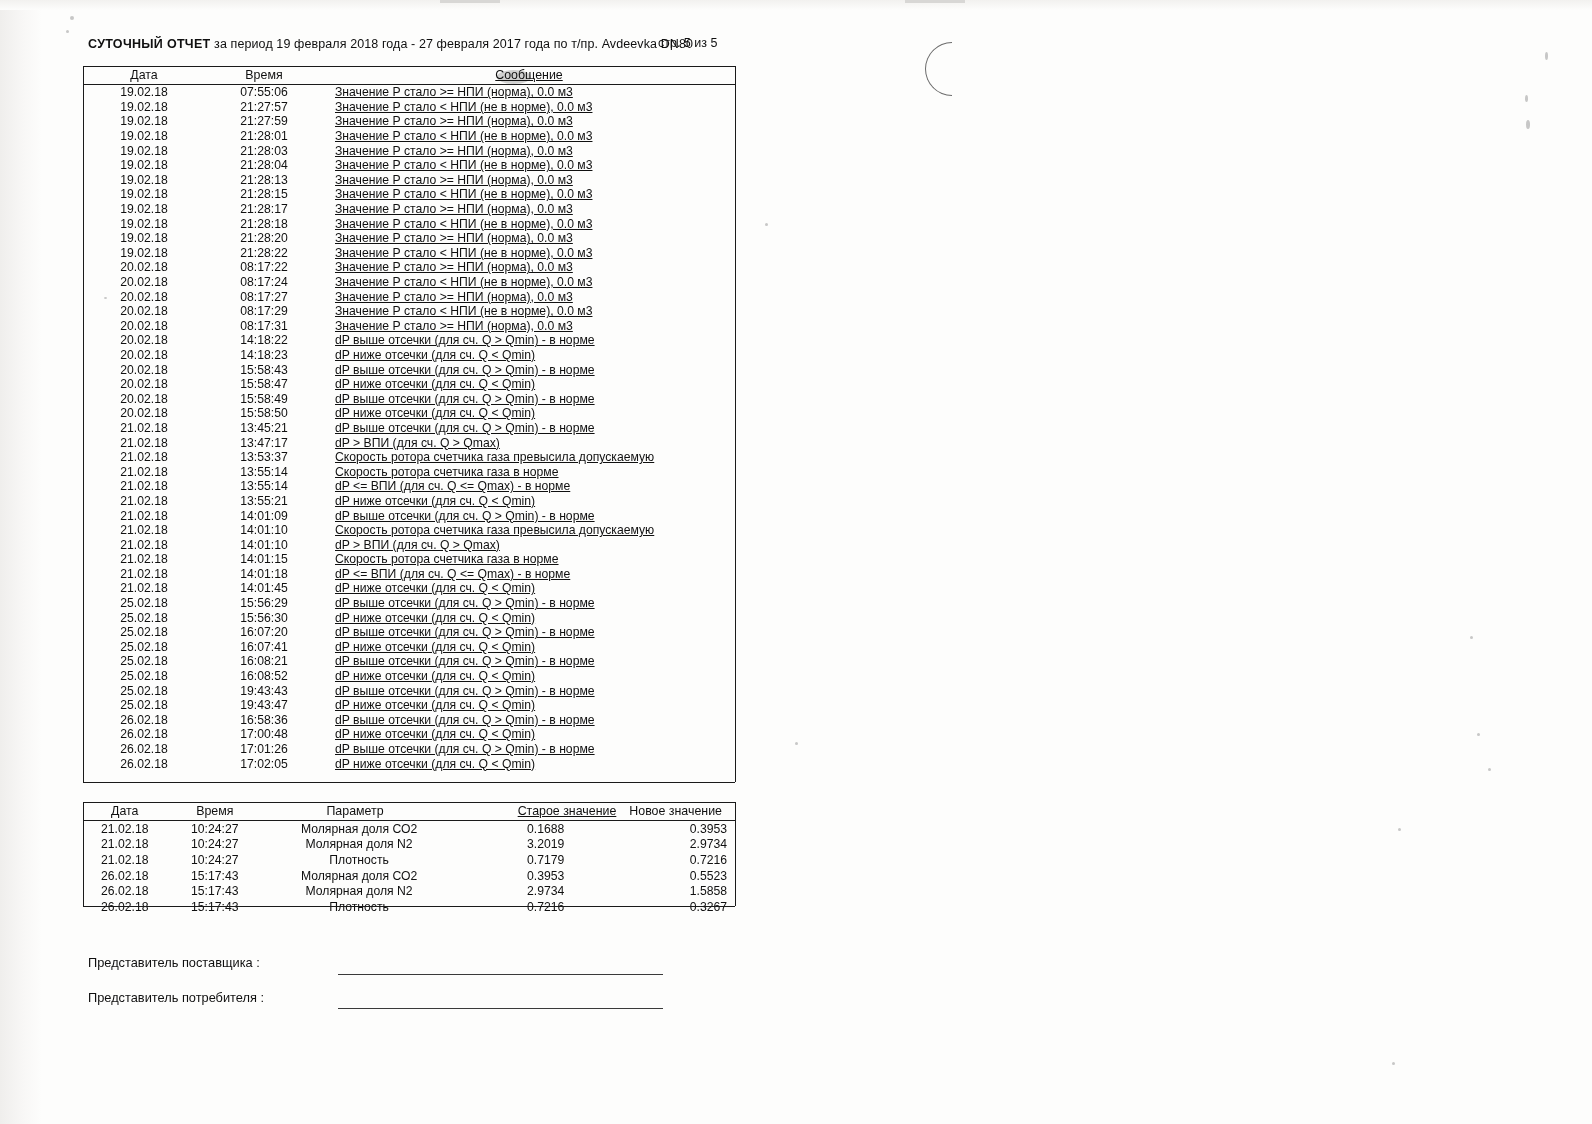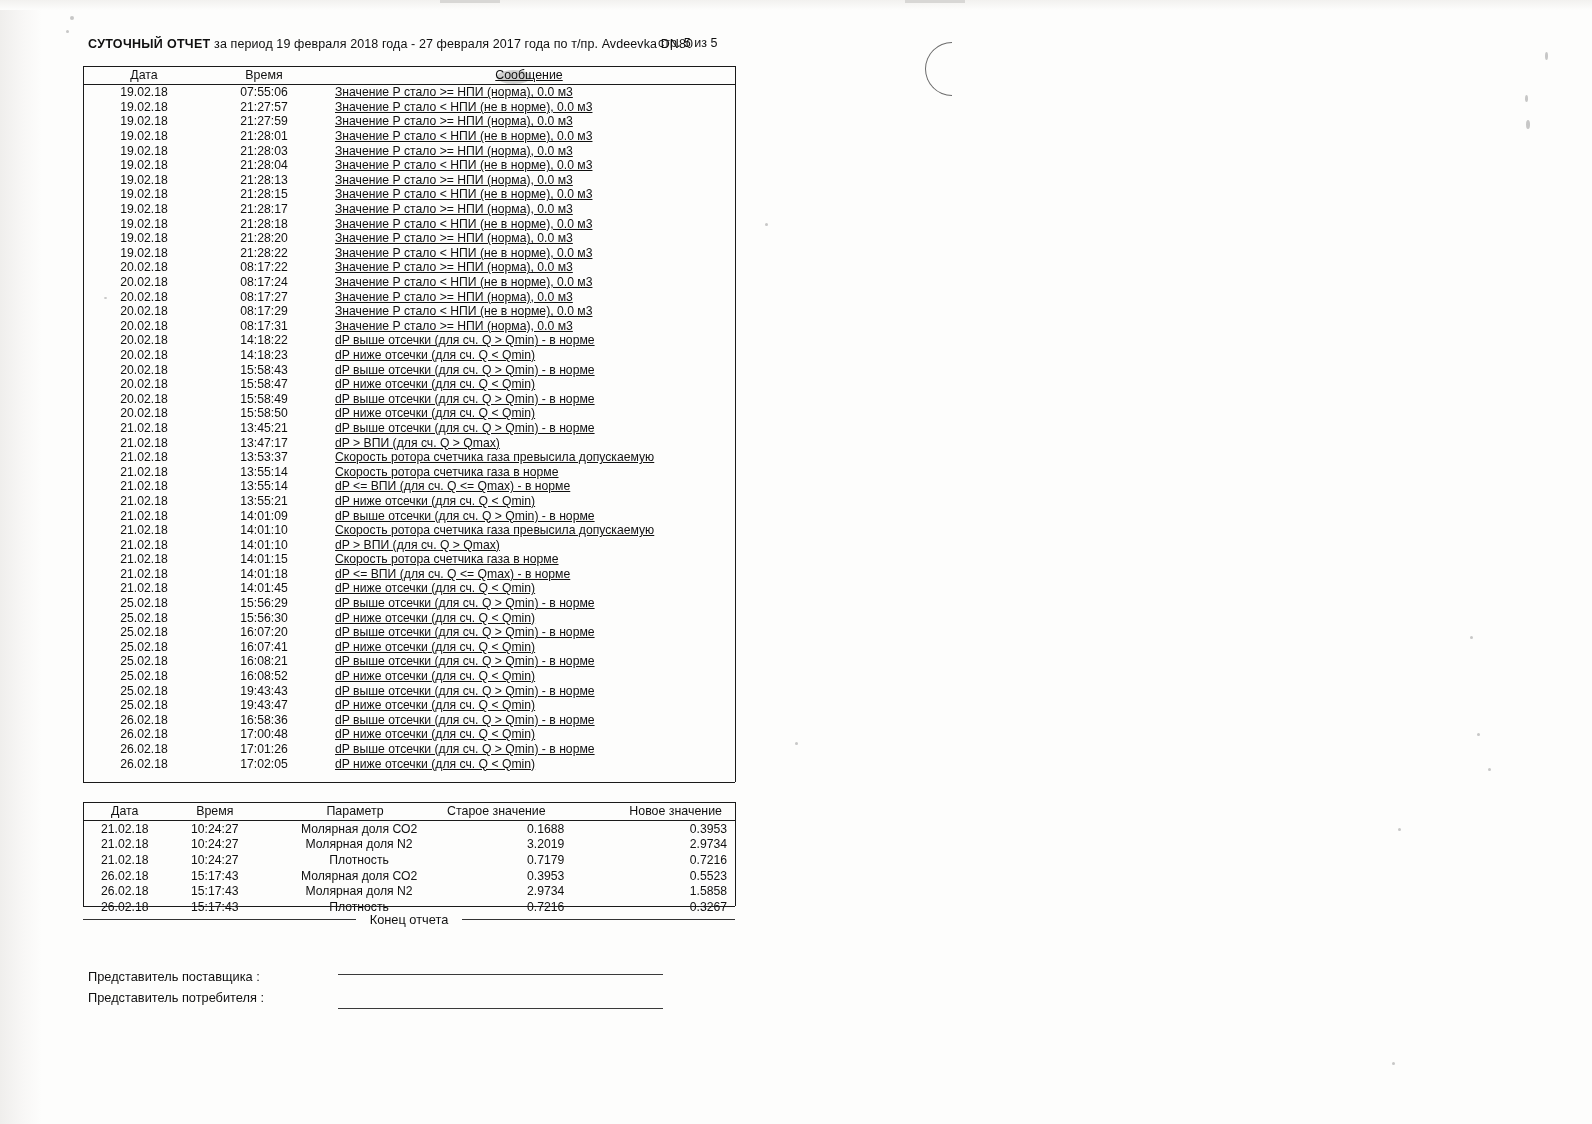--- a/index.html
+++ b/index.html
@@ -480,21 +480,21 @@
     <div class="table-side-rule" style="left:83px;top:66px;height:716px;"></div>
     <div class="table-side-rule" style="left:735px;top:66px;height:716px;"></div>
     <div class="table-bottom-rule" style="top:782px;"></div>
 
     <table class="op-table">
       <thead>
         <tr>
           <th class="op-c1">Дата</th>
           <th class="op-c2">Время</th>
           <th class="op-c3" style="text-align:center;padding-left:0 !important;">Параметр</th>
-          <th class="op-c4" style="text-align:left;padding-right:0 !important;">Старое значение</th>
+          <th class="op-c4" style="text-align:right;padding-right:0 !important;text-decoration:underline;">Старое значение</th>
           <th class="op-c5" style="text-align:center;padding-right:0 !important;">Новое значение</th>
         </tr>
       </thead>
       <tbody id="operator-body">
           <tr>
             <td class="op-c1">21.02.18</td>
             <td class="op-c2">10:24:27</td>
             <td class="op-c3">Молярная доля СО2</td>
             <td class="op-c4">0.1688</td>
             <td class="op-c5">0.3953</td>
@@ -533,28 +533,23 @@
             <td class="op-c3">Плотность</td>
             <td class="op-c4">0.7216</td>
             <td class="op-c5">0.3267</td>
           </tr>
         </tbody>
     </table>
     <div class="table-side-rule" style="left:83px;top:802px;height:104px;"></div>
     <div class="table-side-rule" style="left:735px;top:802px;height:104px;"></div>
     <div class="table-bottom-rule" style="top:906px;"></div>
 
-    <div class="end-row">
-      <div class="rule"></div>
-      <div class="label">Конец отчета</div>
-      <div class="rule"></div>
-    </div>
 
     <div class="sign-block">
-      <div class="sign-label" style="left:88px;top:955px;margin-top:14px;">Представитель поставщика :</div>
+      <div class="sign-label" style="left:88px;top:955px;">Представитель поставщика :</div>
       <div class="sign-line" style="left:338px;top:974px;"></div>
     </div>
     <div class="sign-block">
       <div class="sign-label" style="left:88px;top:990px;">Представитель потребителя :</div>
       <div class="sign-line" style="left:338px;top:1008px;"></div>
     </div>
 
   </div>
 </div>
 

